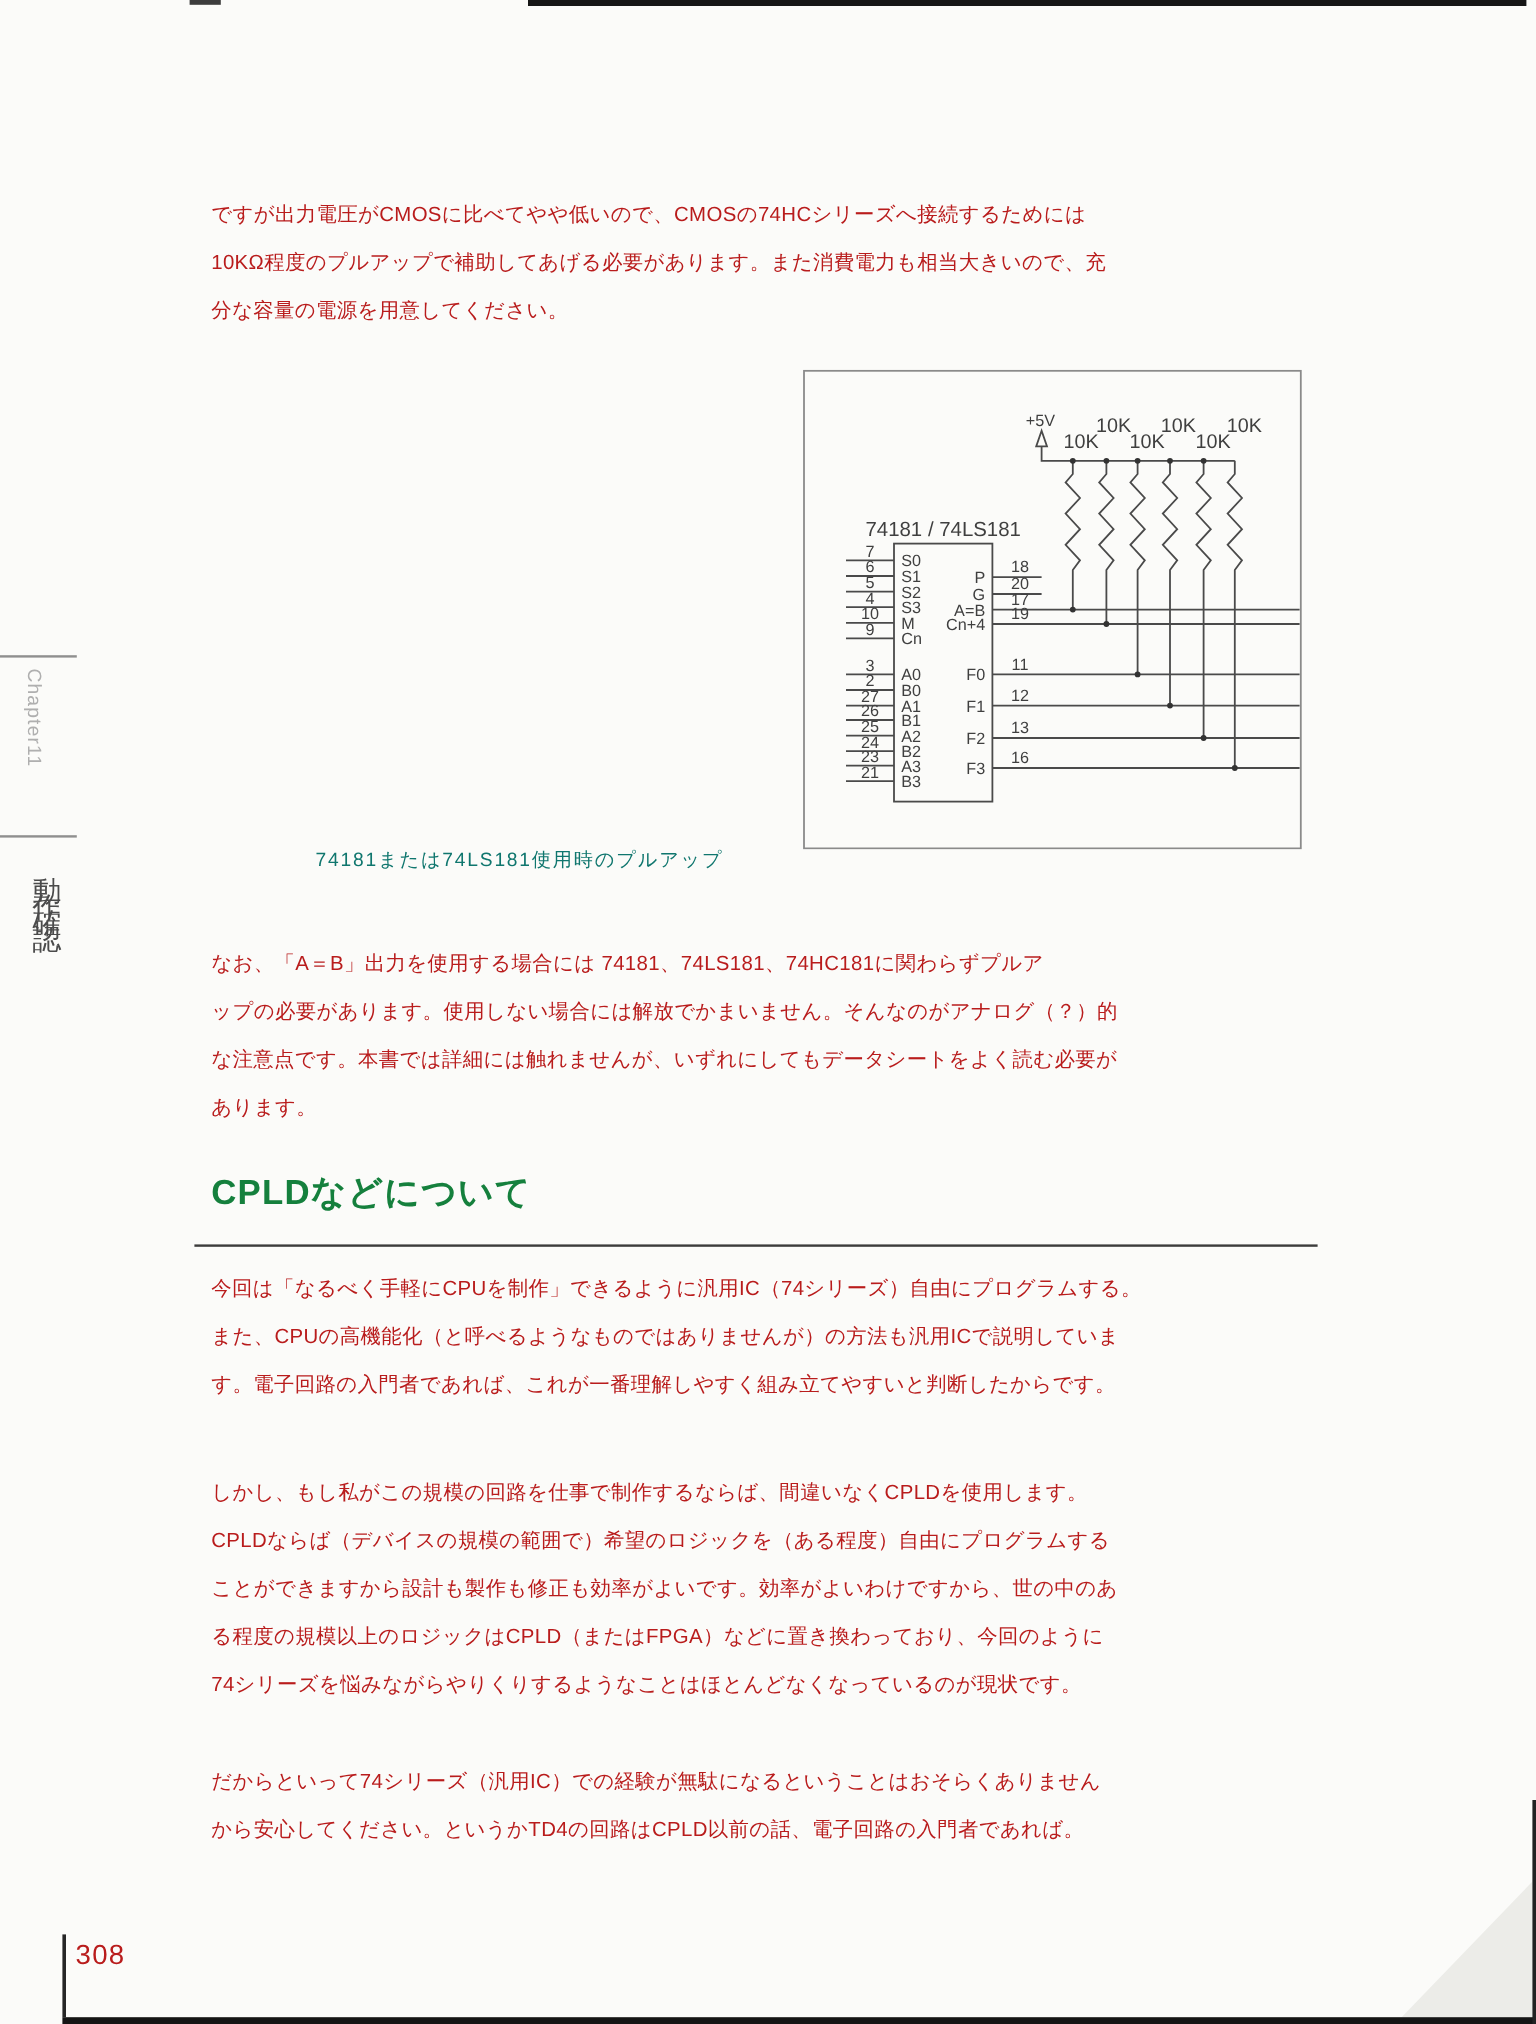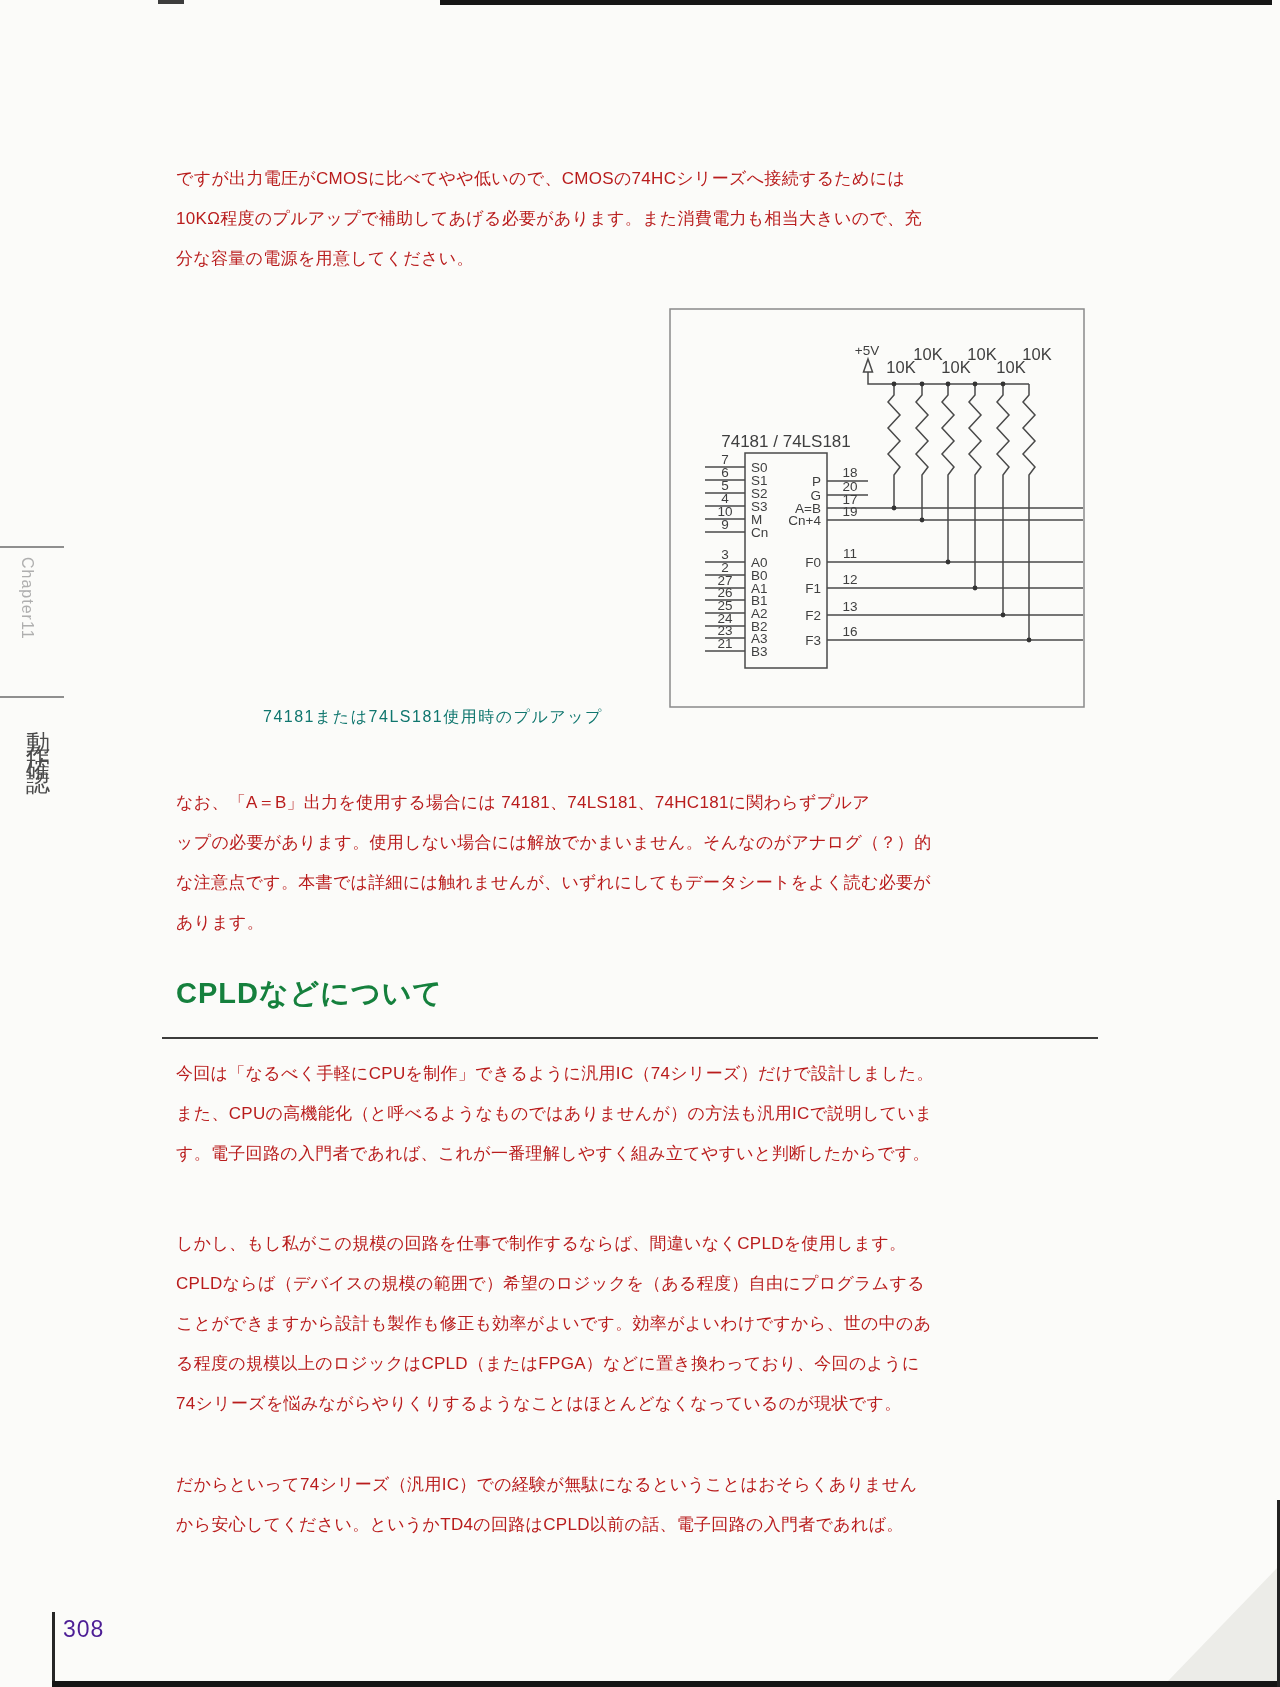--- a/index.html
+++ b/index.html
@@ -53,21 +53,21 @@
   .diagram{position:absolute;left:669px;top:308px;}
   .diagram text{fill:#3f3f3f;font-family:"Liberation Sans","DejaVu Sans",sans-serif;}
   .diagram .wire{stroke:#4a4a4a;stroke-width:1.5;fill:none;}
   .diagram .boxline{stroke:#8a8a8a;stroke-width:1.5;fill:none;}
   .diagram .dot{fill:#333;}
   .t13{font-size:13.5px;}
   .t16{font-size:16.5px;}
   .t17{font-size:17px;}
   
   .pageno-rule{position:absolute;left:52px;top:1612px;width:3px;height:69px;background:#262626;}
-  .pageno{position:absolute;left:63px;top:1616px;font-size:23px;letter-spacing:1px;color:#4c1d95;}
+  .pageno{position:absolute;left:63px;top:1616px;font-size:23px;letter-spacing:1px;color:#b91c1c;}
 </style>
 </head>
 <body>
 
 <div class="page">
 
   <div class="topbar"></div>
   <div class="topbar-sliver"></div>
 
   <div class="side-line t1"></div>
@@ -173,21 +173,21 @@
   <div class="figure-caption">74181または74LS181使用時のプルアップ</div>
 
   <div class="para p2">なお、「A＝B」出力を使用する場合には 74181、74LS181、74HC181に関わらずプルア
 ップの必要があります。使用しない場合には解放でかまいません。そんなのがアナログ（？）的
 な注意点です。本書では詳細には触れませんが、いずれにしてもデータシートをよく読む必要が
 あります。</div>
 
   <div class="section-heading">CPLDなどについて</div>
   <div class="heading-rule"></div>
 
-  <div class="para p3">今回は「なるべく手軽にCPUを制作」できるように汎用IC（74シリーズ）だけで設計しました。
+  <div class="para p3">今回は「なるべく手軽にCPUを制作」できるように汎用IC（74シリーズ）自由にプログラムする。
 また、CPUの高機能化（と呼べるようなものではありませんが）の方法も汎用ICで説明していま
 す。電子回路の入門者であれば、これが一番理解しやすく組み立てやすいと判断したからです。</div>
   <div class="para p4">しかし、もし私がこの規模の回路を仕事で制作するならば、間違いなくCPLDを使用します。
 CPLDならば（デバイスの規模の範囲で）希望のロジックを（ある程度）自由にプログラムする
 ことができますから設計も製作も修正も効率がよいです。効率がよいわけですから、世の中のあ
 る程度の規模以上のロジックはCPLD（またはFPGA）などに置き換わっており、今回のように
 74シリーズを悩みながらやりくりするようなことはほとんどなくなっているのが現状です。</div>
   <div class="para p5">だからといって74シリーズ（汎用IC）での経験が無駄になるということはおそらくありません
 から安心してください。というかTD4の回路はCPLD以前の話、電子回路の入門者であれば。</div>
 

